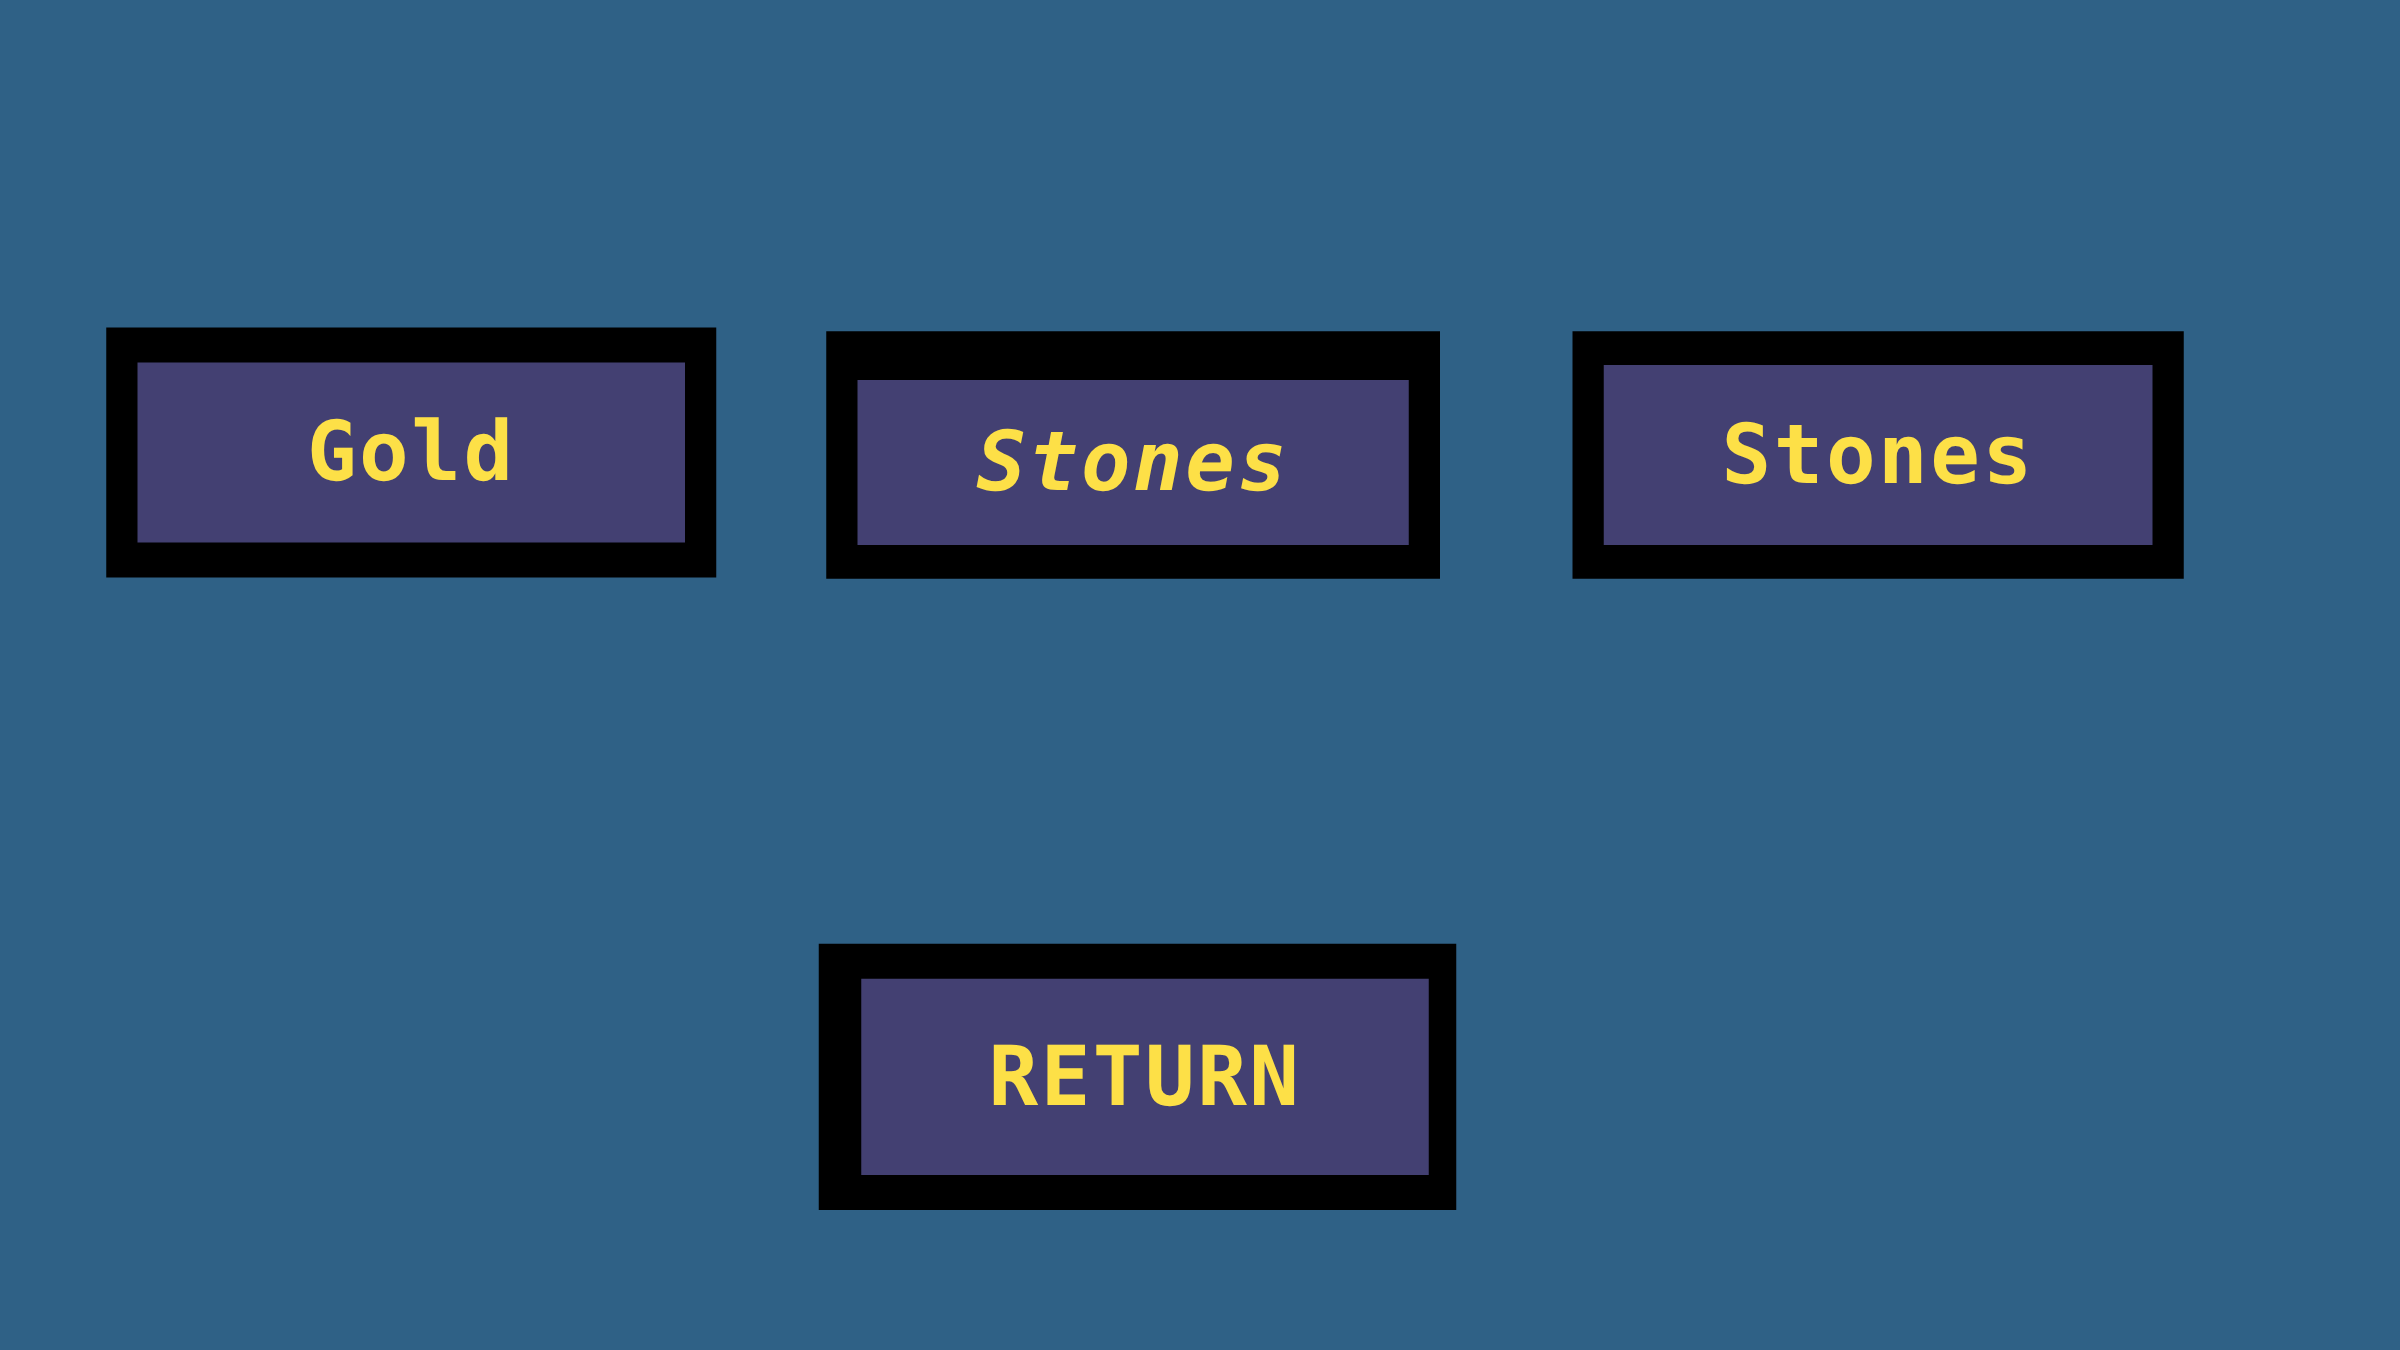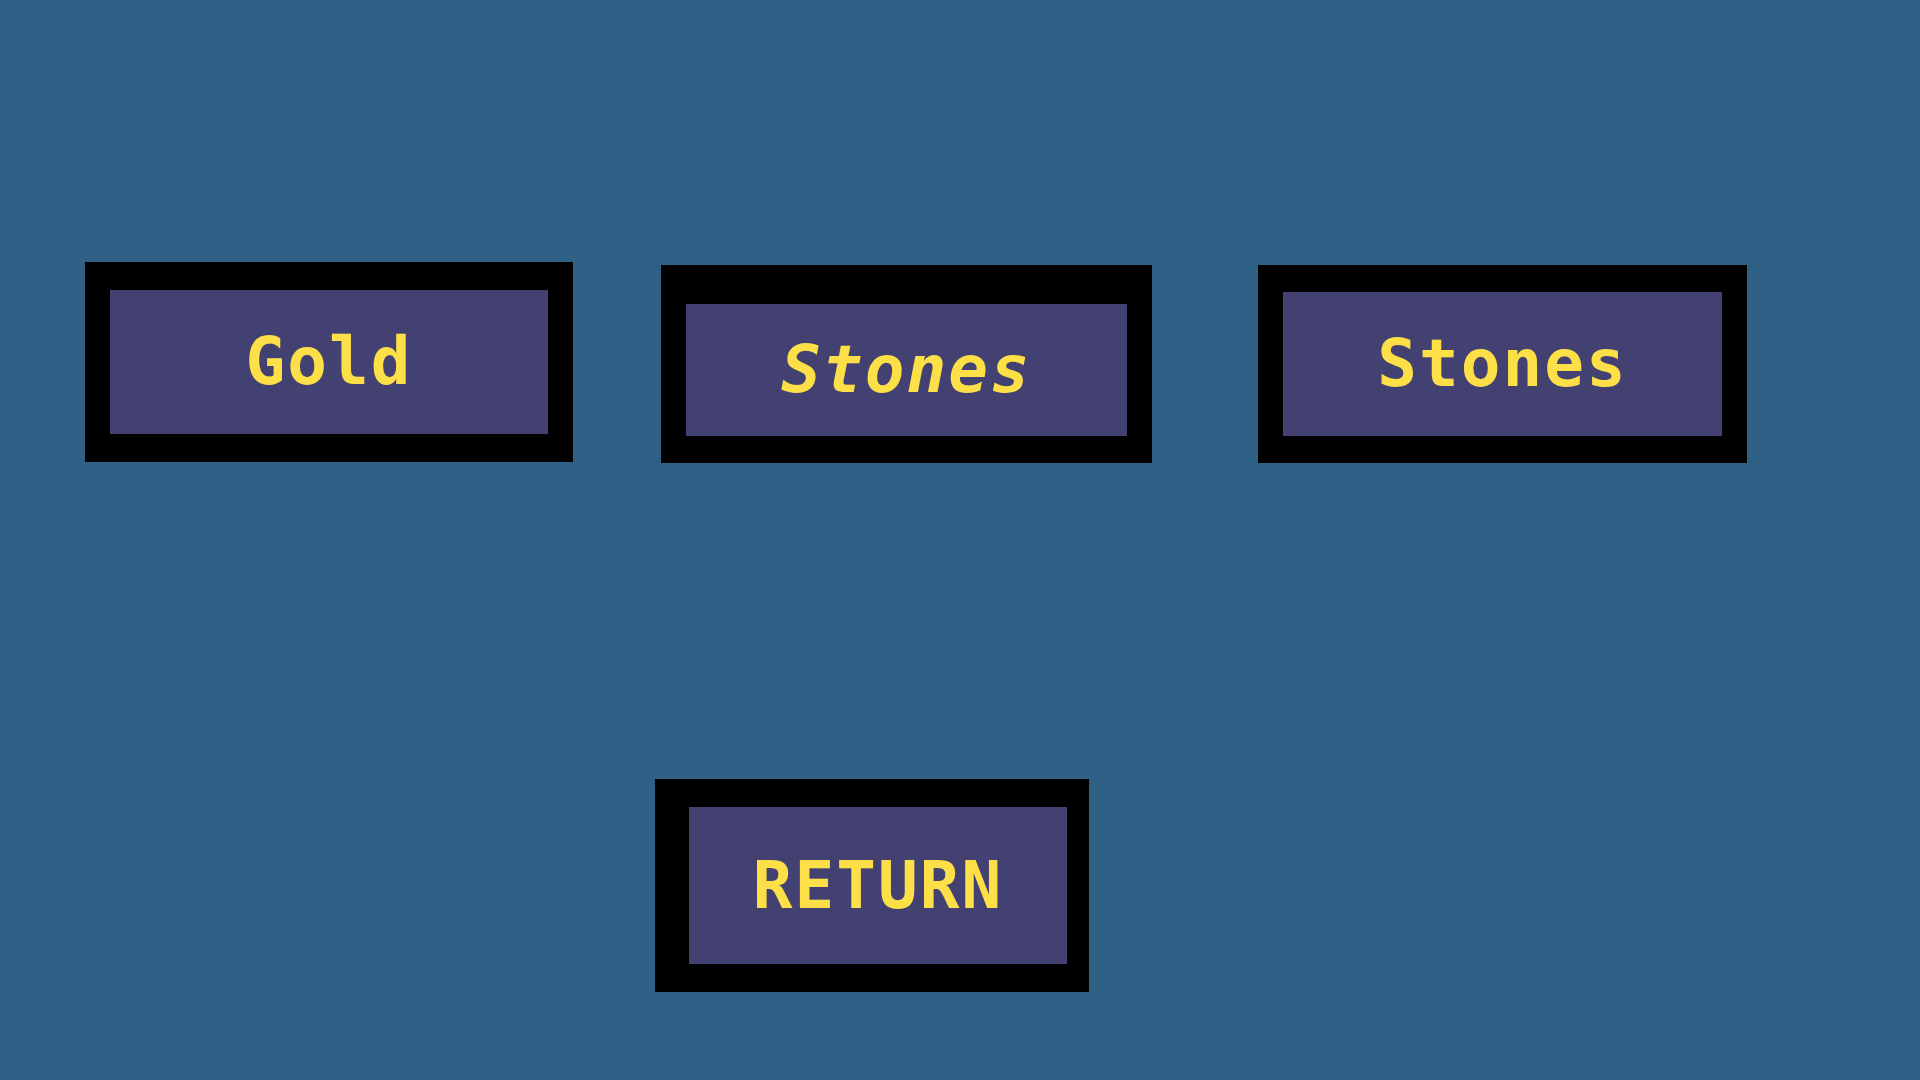--- a/index.html
+++ b/index.html
@@ -84,24 +84,23 @@
     width: 489px;
     height: 198px;
     padding: 27px 25px 27px 25px;
   }
   #btn-rubies .label { font-size: 66px; }
 
   
   #btn-return {
     left: 655px;
     top: 755px;
-    width: 434px;
+    width: 510px;
     height: 213px;
     padding: 28px 22px 28px 34px;
-    margin-top: 24px;
   }
   #btn-return .label { font-size: 66px; }
 </style>
 </head>
 <body>
 
 <div id="screen">
 
   <div class="btn" id="btn-gold">
     <div class="inner">

